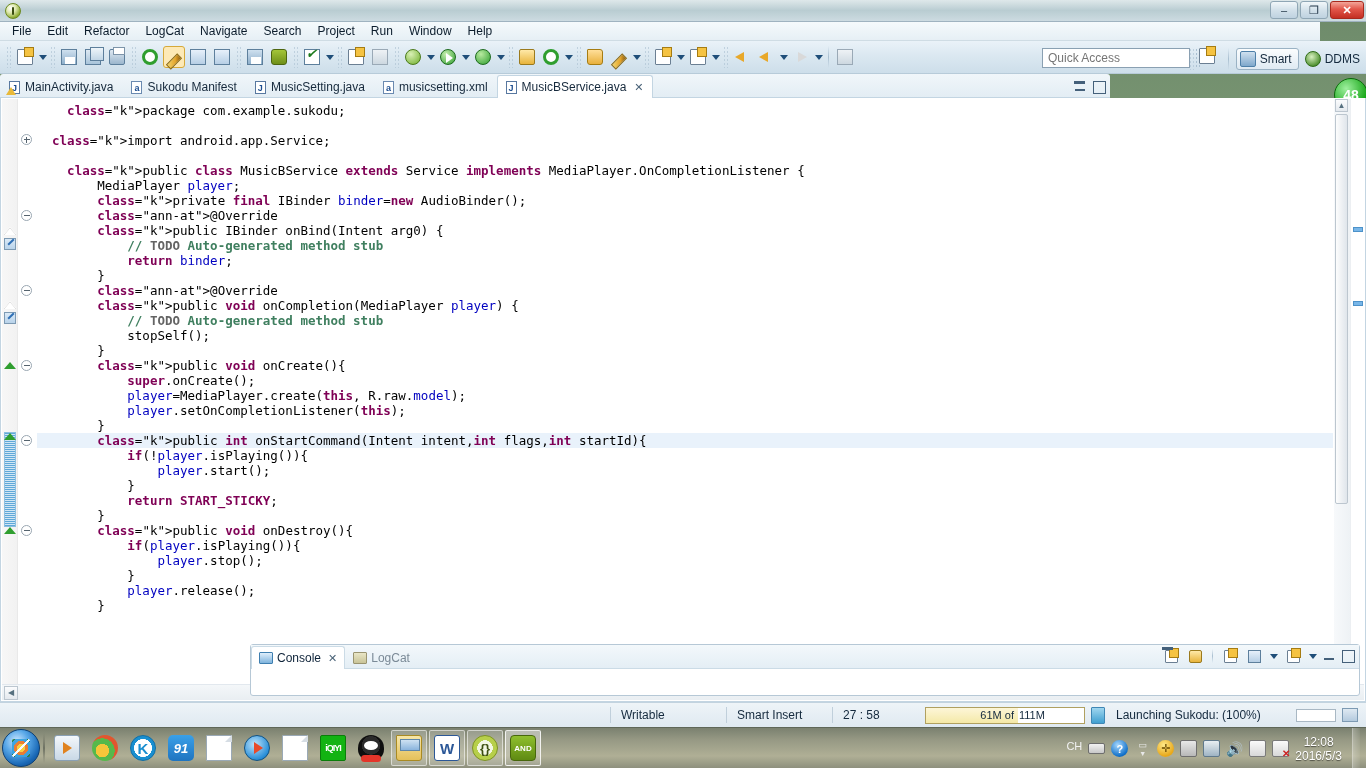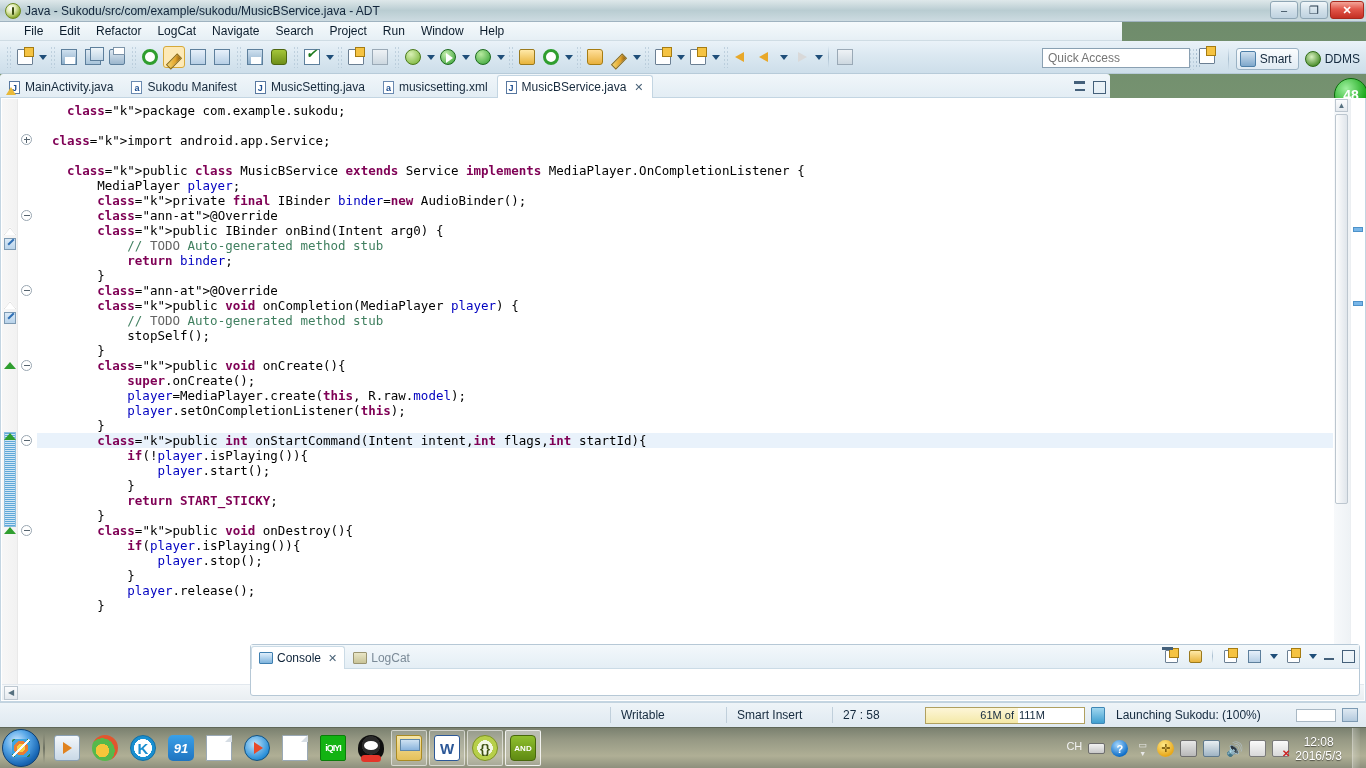--- a/index.html
+++ b/index.html
@@ -38,24 +38,24 @@
     background: linear-gradient(180deg,#f2f7fa 0%, #d3e1ea 50%, #bfd2e0 100%);
     display:flex;align-items:center;justify-content:center;color:#24384a;font-size:11px;
   }
   .winbtn.close {
     background: linear-gradient(180deg,#f3a69a 0%,#e2564a 45%,#c32f23 100%);
     border-color:#a8291e;color:#fff;font-weight:bold;width:34px;
   }
 
   
   #menubar {
-    position:absolute;left:0;top:22px;width:1122px;height:19px;
+    position:absolute;left:0;top:22px;width:1320px;height:19px;
     background: linear-gradient(180deg,#f5fafc 0%,#e6eff5 100%);
     border-bottom:1px solid #cfdce4;
-    display:flex;align-items:center;padding-left:16px;
+    display:flex;align-items:center;padding-left:4px;
   }
   #menubar .menu-item { padding:1px 8px; font-size:12px; color:#0b1c2c; cursor:default; }
 
   
   #toolbar {
     position:absolute;left:0;top:41px;width:1366px;height:33px;
     background: linear-gradient(180deg,#eaf2f8 0%,#dbe8f1 45%,#cddeea 100%);
     border-bottom:1px solid #b7cbd9;
     display:flex;align-items:center;padding-left:4px;
   }
@@ -257,21 +257,21 @@
   #change-bar{position:absolute;left:2px;width:12px;
     background:repeating-linear-gradient(0deg,#5fa8d8 0 1px,#cfe6f5 1px 2px);
     border:1px solid #8dbfe0;}
 
   #code{position:absolute;left:36px;top:1px;right:32px;bottom:17px;overflow:hidden;
     font-family:"DejaVu Sans Mono","Liberation Mono",monospace;font-size:12.5px;line-height:15px;
     color:#000;white-space:pre;padding-top:4px;}
   .cl{height:15px;white-space:pre;}
   .cl.hl{background:#e9f2fb;}
   .k{color:#7f0055;font-weight:bold;}
-  .cm{color:#3f7f5f;}
+  .cm{color:#3f7f5f;font-weight:bold;}
   .tk{color:#646464;}
   .fld{color:#0000c0;}
   .it{}
 
   #ed-vscroll{position:absolute;right:15px;top:1px;bottom:17px;width:16px;
     background:linear-gradient(90deg,#f7f9fb,#eef2f5);}
   #ed-ruler{position:absolute;right:1px;top:1px;bottom:17px;width:14px;background:#fff;
     border-left:1px solid #eceff2;}
   .ruler-mark{position:absolute;left:2px;width:10px;height:5px;background:#78b6e8;border:1px solid #4d92c9;}
   #ed-hscroll{position:absolute;left:1px;right:1px;bottom:1px;height:16px;
@@ -378,21 +378,20 @@
   .tray-i.netx::after{content:"✕";position:absolute;right:-2px;bottom:-3px;color:#cc2222;font-size:10px;font-weight:bold;}
   #clock{color:#fff;font-size:12px;text-align:center;line-height:14px;padding-right:4px;text-shadow:0 1px 1px rgba(0,0,0,.5);}
   #showdesktop{width:8px;height:41px;background:linear-gradient(90deg,rgba(255,255,255,.25),rgba(255,255,255,.05));
     border-left:1px solid rgba(255,255,255,.4);}
 </style>
 </head>
 <body>
 
 <div id="titlebar">
   <div class="tb-icon"></div>
-  <div class="tb-title">Java - Sukodu/src/com/example/sukodu/MusicBService.java - ADT</div>
   <div id="winbtns">
     <div class="winbtn">–</div>
     <div class="winbtn">❐</div>
     <div class="winbtn close">✕</div>
   </div>
 </div>
 
 <div id="menubar">
   <div class="menu-item">File</div>
   <div class="menu-item">Edit</div>

